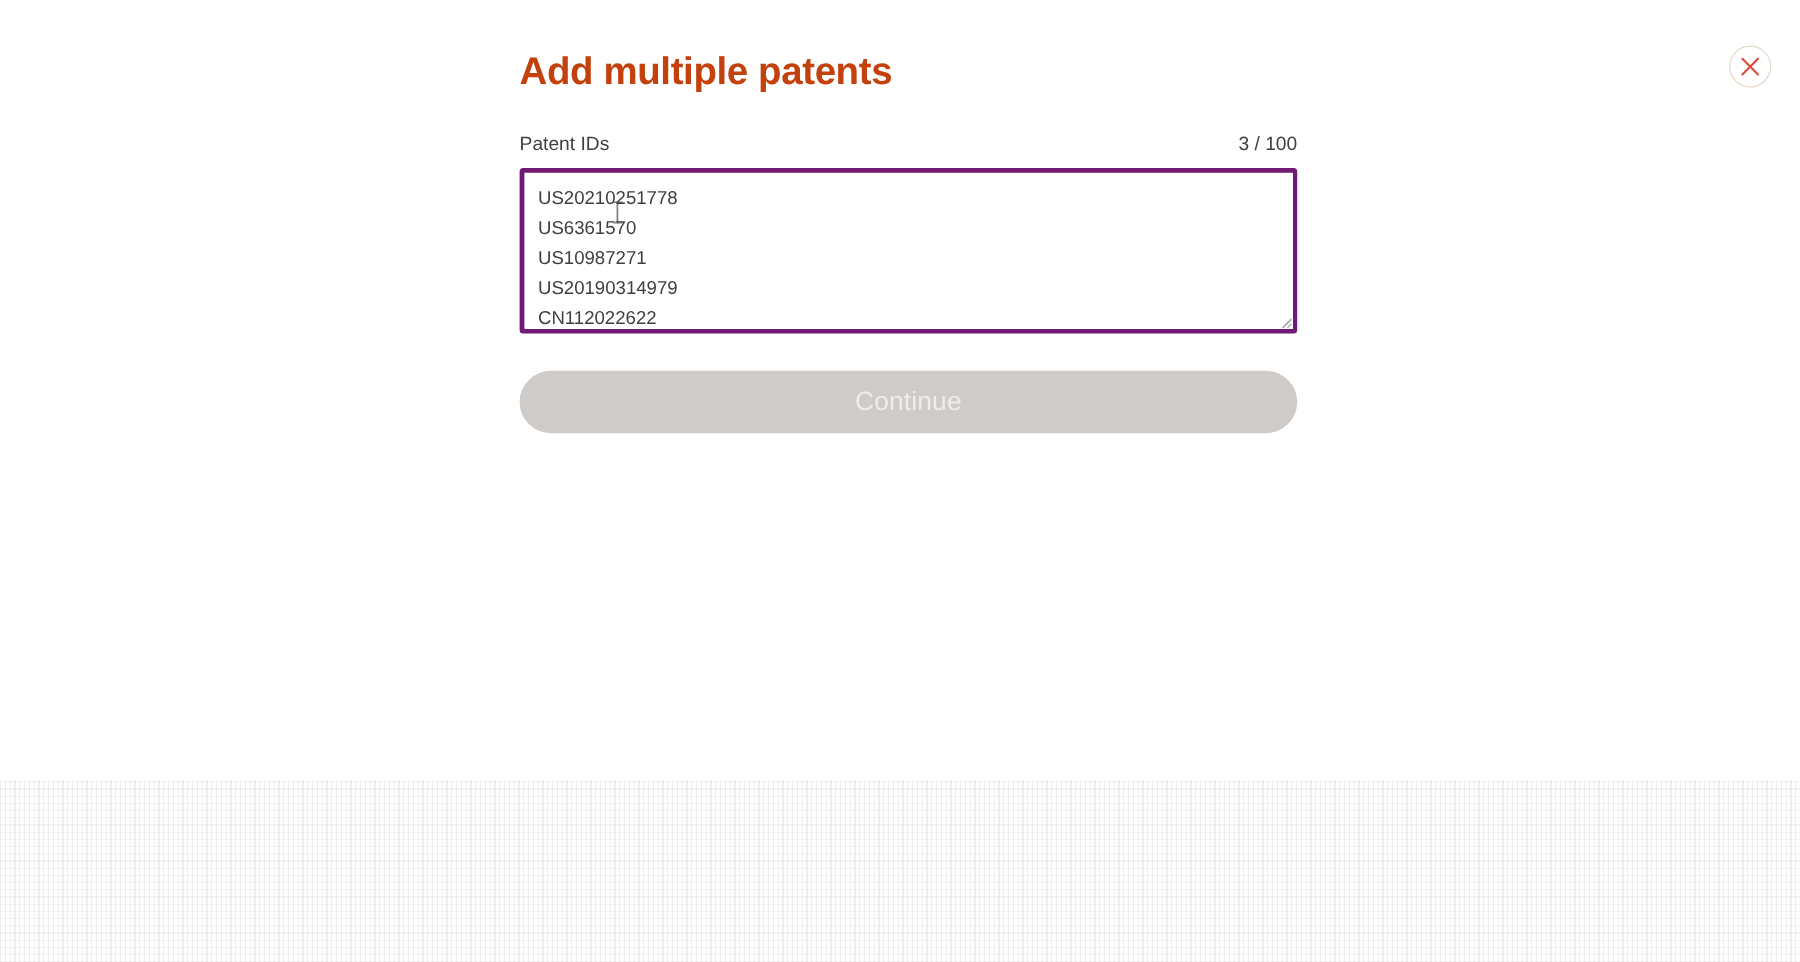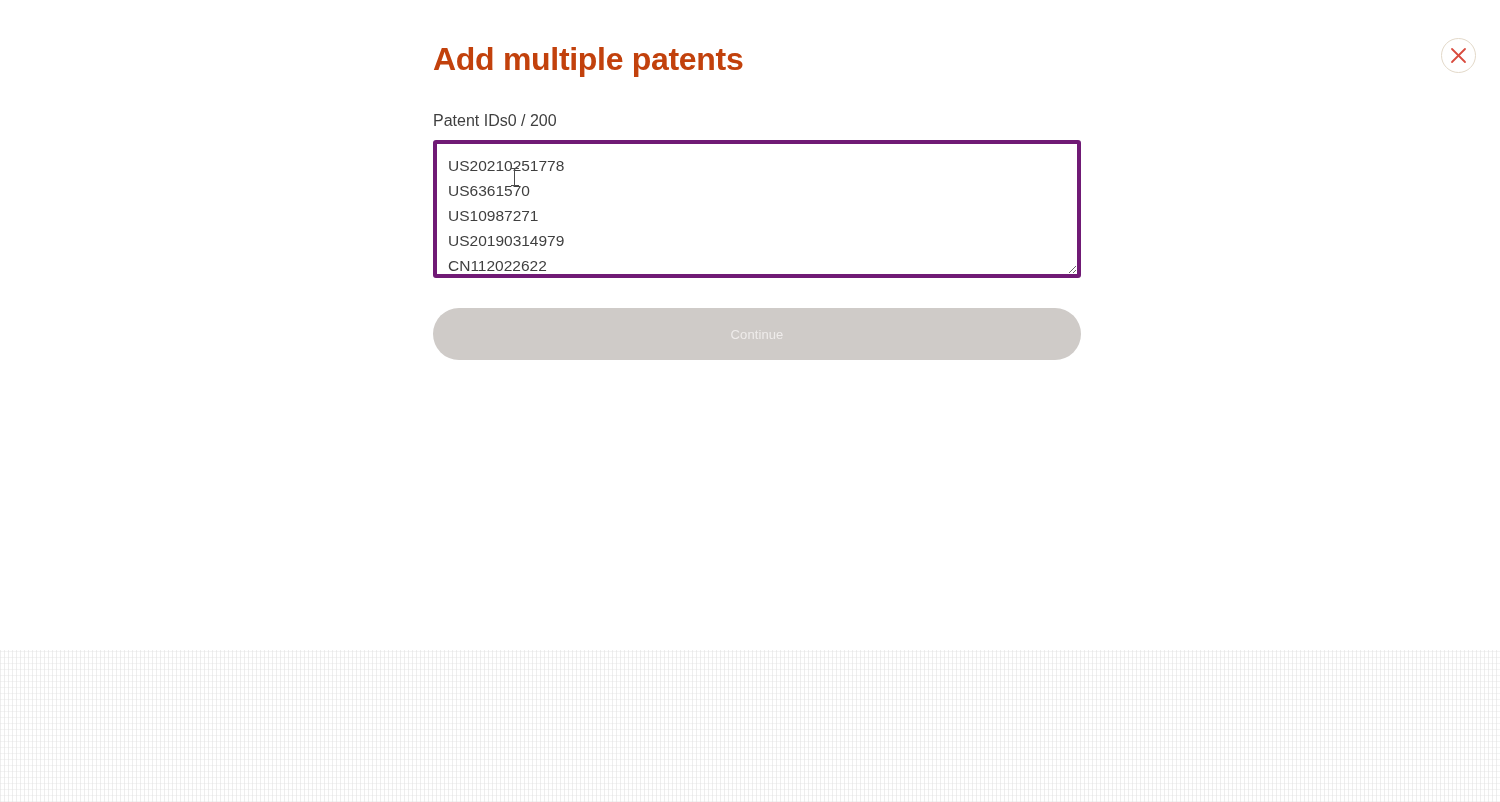--- a/index.html
+++ b/index.html
@@ -55,20 +55,21 @@
     font-weight: 700;
     letter-spacing: -0.3px;
     color: #c2410c;
     margin: 0 0 34px 0;
     line-height: 1.2;
   }
 
   .field-header {
     display: flex;
     align-items: baseline;
+    justify-content: space-between;
     margin-bottom: 10px;
   }
   .field-label {
     font-size: 16px;
     color: #3f3f3f;
   }
   .field-counter {
     font-size: 16px;
     color: #3f3f3f;
   }
@@ -101,21 +102,21 @@
 
   .continue-button {
     margin-top: 26px;
     width: 648px;
     height: 52px;
     border: none;
     border-radius: 26px;
     background: #cfcbc8;
     color: #efeceb;
     font-family: "Liberation Sans", sans-serif;
-    font-size: 13px;
+    font-size: 22px;
     letter-spacing: 0.1px;
     cursor: default;
     display: block;
   }
 
   
   .bottom-band {
     position: absolute;
     left: 0;
     top: 650px;
@@ -178,21 +179,21 @@
       </svg>
     </span>
   </div>
 
   <div class="content">
 
     <h1 class="page-title">Add multiple patents</h1>
 
     <div class="field-header">
       <span class="field-label">Patent IDs</span>
-      <span class="field-counter">0 / 200</span>
+      <span class="field-counter">3 / 100</span>
     </div>
 
     <div class="textarea-wrap">
       <textarea class="patent-input" spellcheck="false" placeholder="Enter patent IDs" style="">US20210251778
 US6361570
 US10987271
 US20190314979
 CN112022622</textarea>
       <div class="text-caret-marker">
           <span></span>

